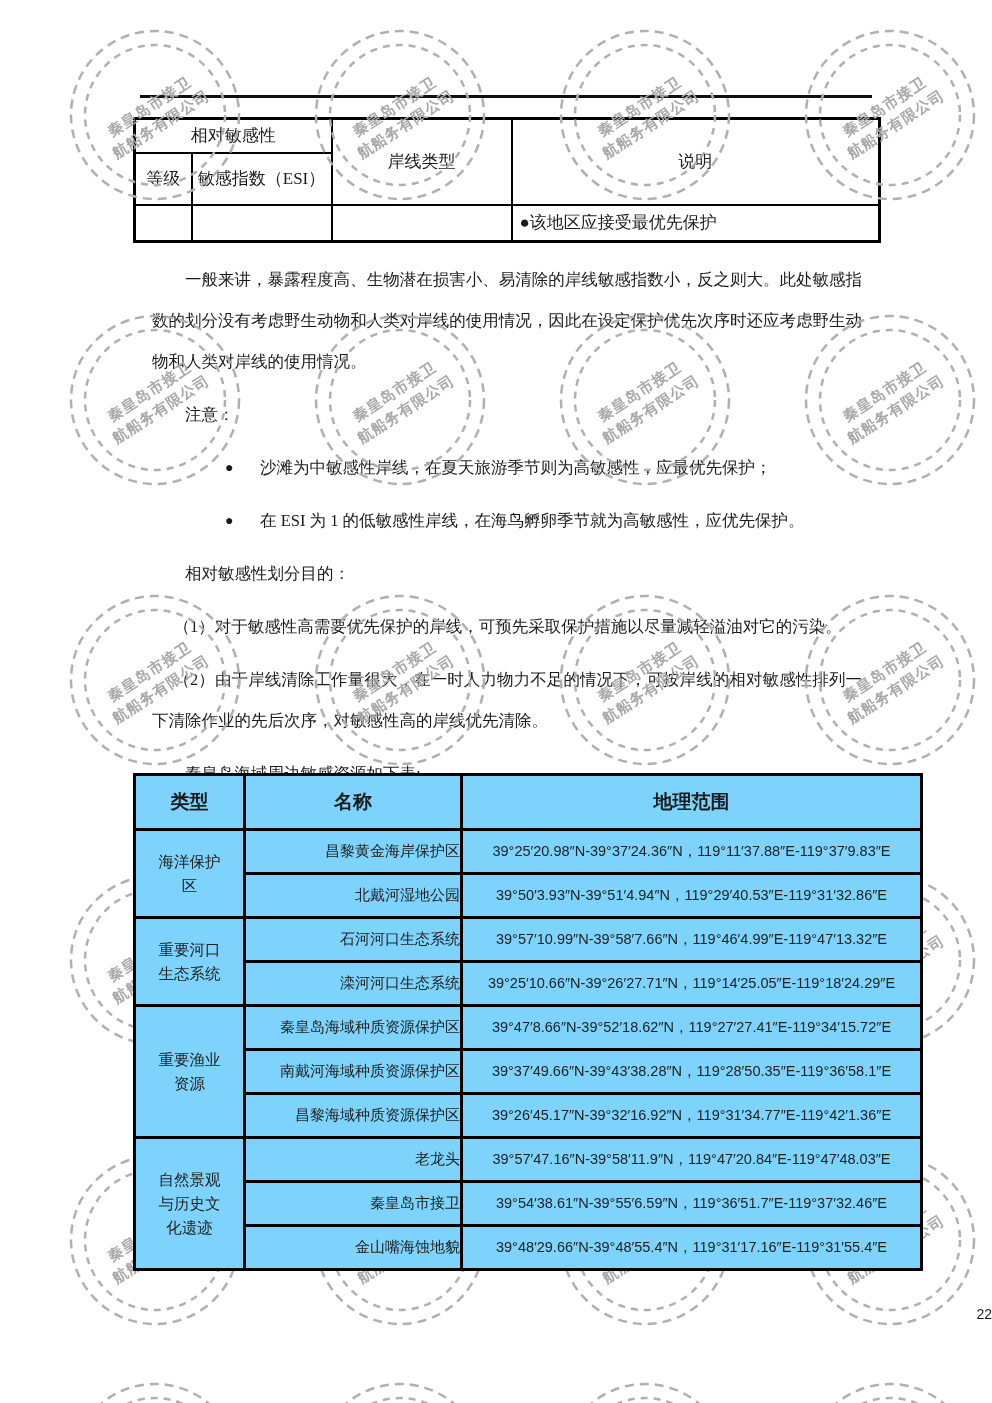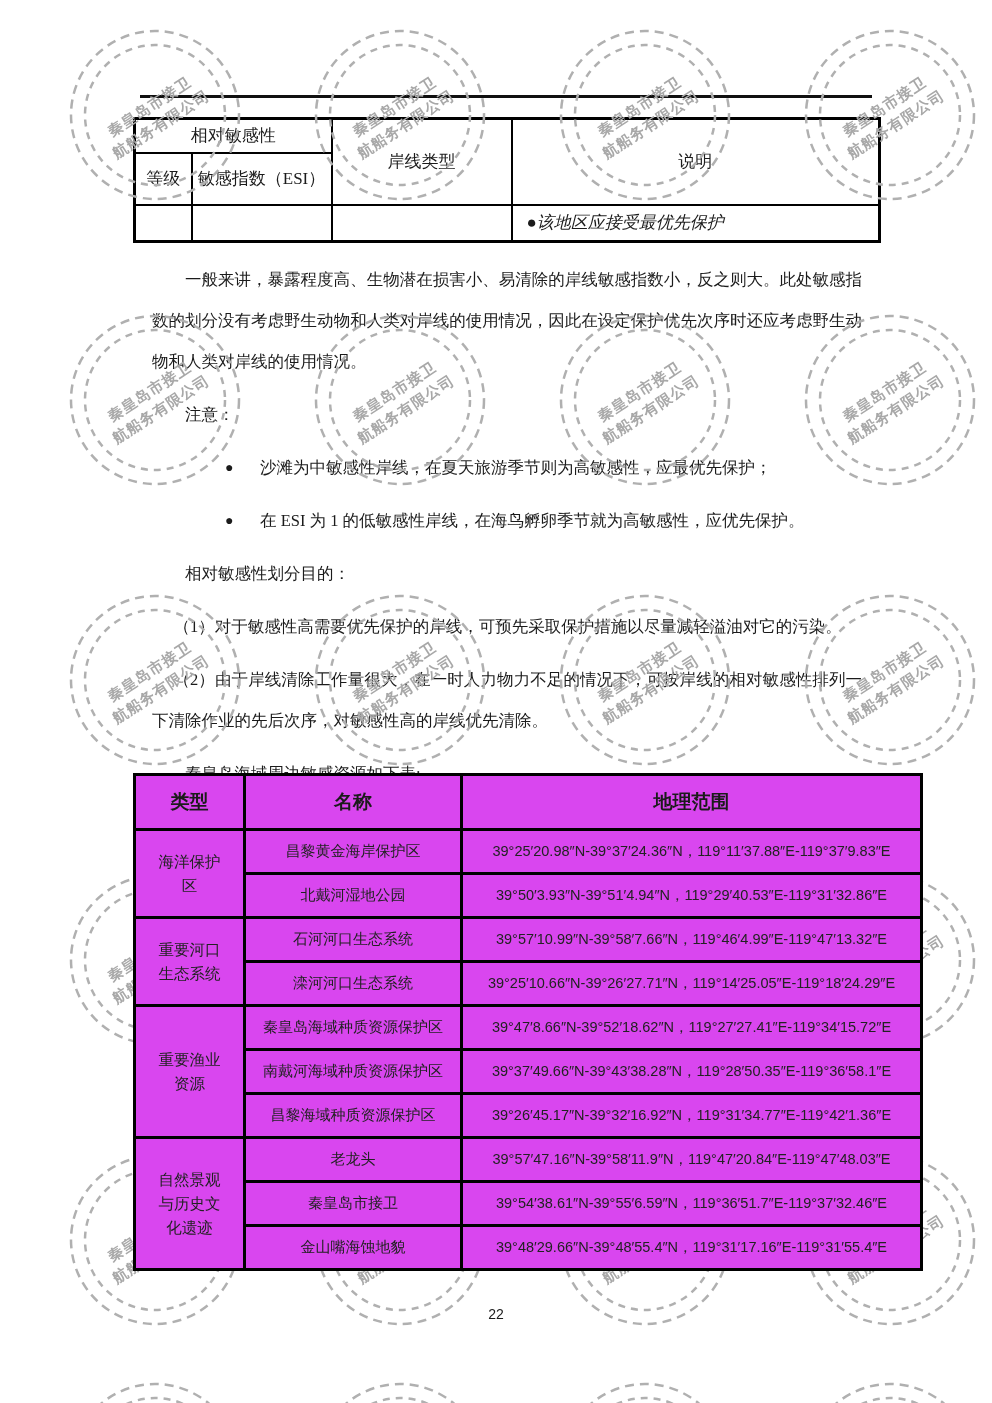--- a/index.html
+++ b/index.html
@@ -15,21 +15,21 @@
   
   .esi-table { position:absolute; left:133px; top:117px; border-collapse:collapse; table-layout:fixed; z-index:1; }
   .esi-table th, .esi-table td {
     border:2px solid #000; padding:0; font-weight:normal;
     font-size:17px; text-align:center; vertical-align:middle;
   }
   .esi-table { border:3px solid #000; }
   .esi-table .r1 { height:34px; }
   .esi-table .r2 { height:52px; }
   .esi-table .r3 { height:37px; }
-  .esi-table .desc-data { text-align:left; padding-left:14px;font-style:italic; }
+  .esi-table .desc-data { text-align:left; padding-left:7px; }
 
   
   .bodytext {
     position:absolute; left:140px; top:247px; width:734px; z-index:1;
     font-size:16.5px; line-height:41px; text-align:justify;
   }
   .bodytext p { margin:12px; text-indent:2em; }
   .bodytext p.item { text-indent:1.3em; }
   .bullet { position:relative; padding-left:75px; text-indent:0; margin:0; text-align:left; }
   .bullet .marker { position:absolute; left:40px; top:0; font-size:14px; }
@@ -46,30 +46,30 @@
   .wmtext {
     position:absolute; left:0; top:0; width:176px; height:176px;
     display:flex; flex-direction:column; align-items:center; justify-content:center;
     transform:rotate(-33deg); font-family:"Liberation Sans", sans-serif;
     font-weight:bold; font-size:15px; line-height:21px; letter-spacing:1px;
     color:#a8a8a8; white-space:nowrap;
   }
 
   
   .res-wrap { position:absolute; left:133px; top:773px; z-index:3; background:#ffffff; }
-  .res-table { border-collapse:collapse; table-layout:fixed; background:#d946ef;
+  .res-table { border-collapse:collapse; table-layout:fixed; background:#7dd3fc;
     font-family:"Liberation Sans", sans-serif; }
   .res-table th, .res-table td { border:3px solid #000; vertical-align:middle; text-align:center; padding:0; }
   .res-table th { font-size:19px; font-weight:bold; height:52px; }
   .res-table td { font-size:15px; height:41px; color:#222; }
   .res-table .type-cell { font-size:15.5px; line-height:24px; padding:0 16px; }
-  .res-table .name-cell { font-size:15px; }
+  .res-table .name-cell { font-size:15px;text-align:right; }
   .res-table .range-cell { font-size:14.5px; letter-spacing:0; }
 
-  .pagenum { position:absolute; left:0; top:1306px; width:100%; text-align:center;
+  .pagenum { position:absolute; left:0; top:1306px; width:100%; text-align:right;
     font-size:14px; z-index:1; font-family:"Liberation Sans", sans-serif; }
 </style>
 </head>
 <body>
 
 <div class="page">
 
   <div class="rule"></div>
 
   <table class="esi-table">

